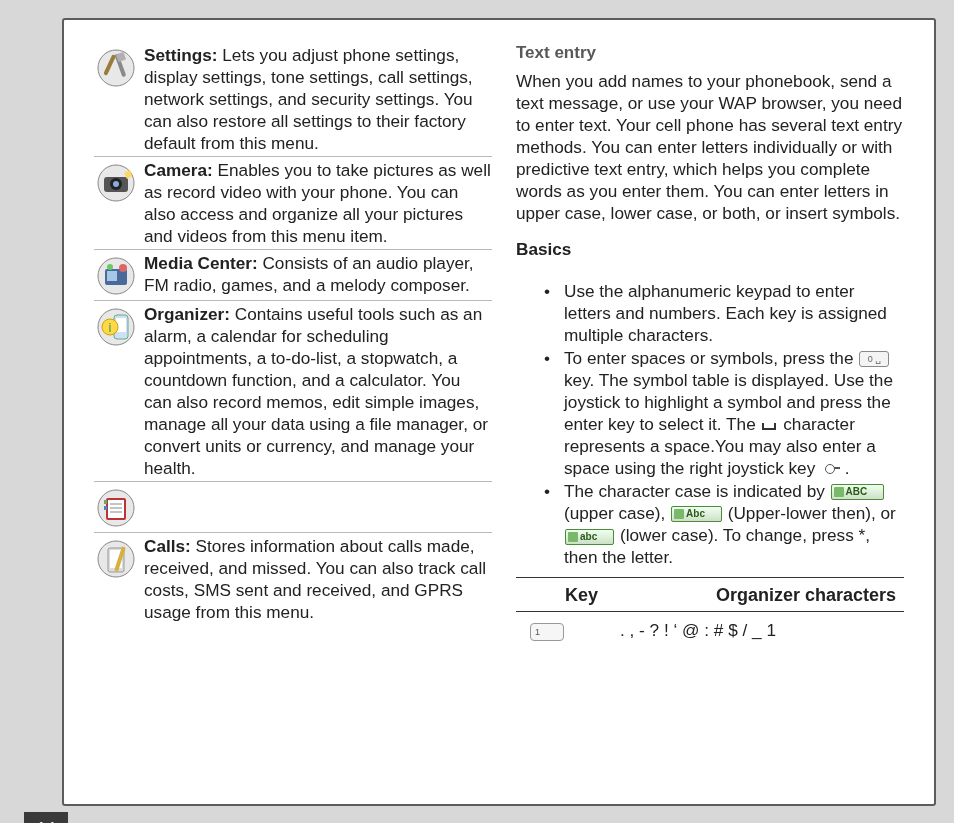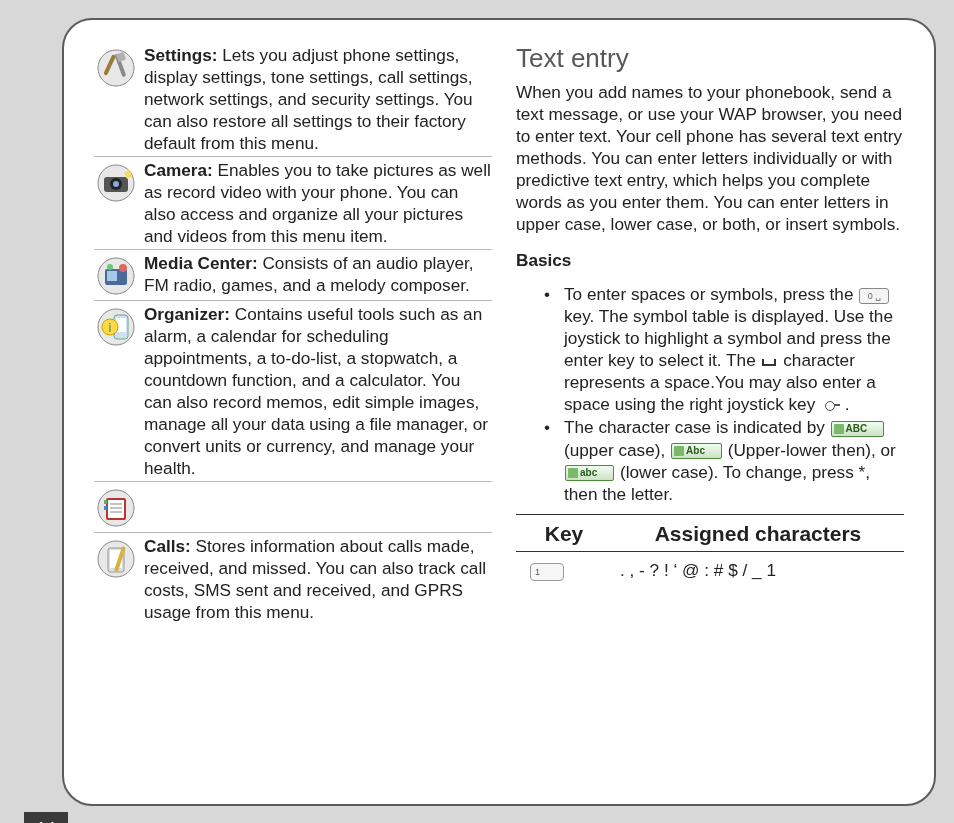--- a/index.html
+++ b/index.html
@@ -10,21 +10,21 @@
     position: relative;
   }
   .page {
     position: absolute;
     left: 62px;
     top: 18px;
     width: 874px;
     height: 788px;
     background: #ffffff;
     border: 2px solid #5c5c5c;
-    border-radius: 30px;
+    border-radius: 3px;
     padding: 22px 30px 22px 30px;
     display: flex;
     gap: 24px;
   }
   .pagenum {
     position: absolute;
     left: 24px;
     top: 812px;
     width: 44px;
     height: 34px;
@@ -58,27 +58,27 @@
     margin-top: 2px;
     display: flex;
     align-items: center;
     justify-content: center;
   }
   .ico svg { width: 40px; height: 40px; }
   .txt { flex: 1; }
   .txt b { font-weight: bold; }
   
   h1.title {
-    font-size: 26px;
-    font-weight: normal;
+    font-size: 17px;
+    font-weight: bold;
     color: #585858;
     margin-bottom: 6px;
   }
   .intro { margin-bottom: 14px; }
-  .subhead { font-weight: bold; margin-bottom: 12px; }
+  .subhead { font-weight: bold; margin-bottom: 20px; }
   ul.basics {
     list-style: none;
     padding-left: 28px;
     border-bottom: 1.5px solid #333;
     padding-bottom: 8px;
     margin-bottom: 4px;
   }
   ul.basics li {
     position: relative;
     padding-left: 20px;
@@ -160,22 +160,22 @@
     width: 6px; height: 2px;
     background: #555;
   }
   
   .keytable {
     width: 100%;
     border-collapse: collapse;
     margin-top: 2px;
   }
   .keytable th {
-    text-align: center;
-    font-size: 21px;
+    text-align: right;
+    font-size: 18px;
     padding: 2px 8px 4px 14px;
     border-bottom: 1.5px solid #333;
   }
   .keytable td {
     padding: 6px 8px 4px 14px;
     vertical-align: middle;
   }
   .keybtn {
     display: inline-block;
     width: 34px; height: 18px;
@@ -291,32 +291,35 @@
 
   </div>
 
   <div class="col right">
     <h1 class="title">Text entry</h1>
     <p class="intro">When you add names to your phonebook, send a text message, or use your WAP browser, you need to enter text. Your cell phone has several text entry methods. You can enter letters individually or with predictive text entry, which helps you complete words as you enter them. You can enter letters in upper case, lower case, or both, or insert symbols.</p>
 
     <p class="subhead">Basics</p>
     <ul class="basics">
       <li>
+        <span>Use the alphanumeric keypad to enter letters and numbers. Each key is assigned multiple characters.</span>
+      </li>
+      <li>
         <span>To enter spaces or symbols, press the </span><span class="inline-icon small">0 ␣</span><span> key. The symbol table is displayed. Use the joystick to highlight a symbol and press the enter key to select it. The </span><span class="space-glyph"></span><span> character represents a space.You may also enter a space using the right joystick key </span><span class="joy-icon"></span><span> .</span>
       </li>
       <li>
         <span>The character case is indicated by </span><span class="case-chip">ABC</span><span> (upper case), </span><span class="case-chip">Abc</span><span> (Upper-lower then), or </span><span class="case-chip">abc</span><span> (lower case). To change, press *, then the letter.</span>
       </li>
     </ul>
 
     <table class="keytable">
       <tbody>
           <tr>
         <th style="width:90px">Key</th>
-        <th>Assigned characters</th>
+        <th>Organizer characters</th>
       </tr>
       <tr>
         <td><span class="keybtn">1</span></td>
         <td>. , - ? ! ‘ @ : # $ / _  1</td>
       </tr>
     </tbody>
       </table>
   </div>
 
 </div>

